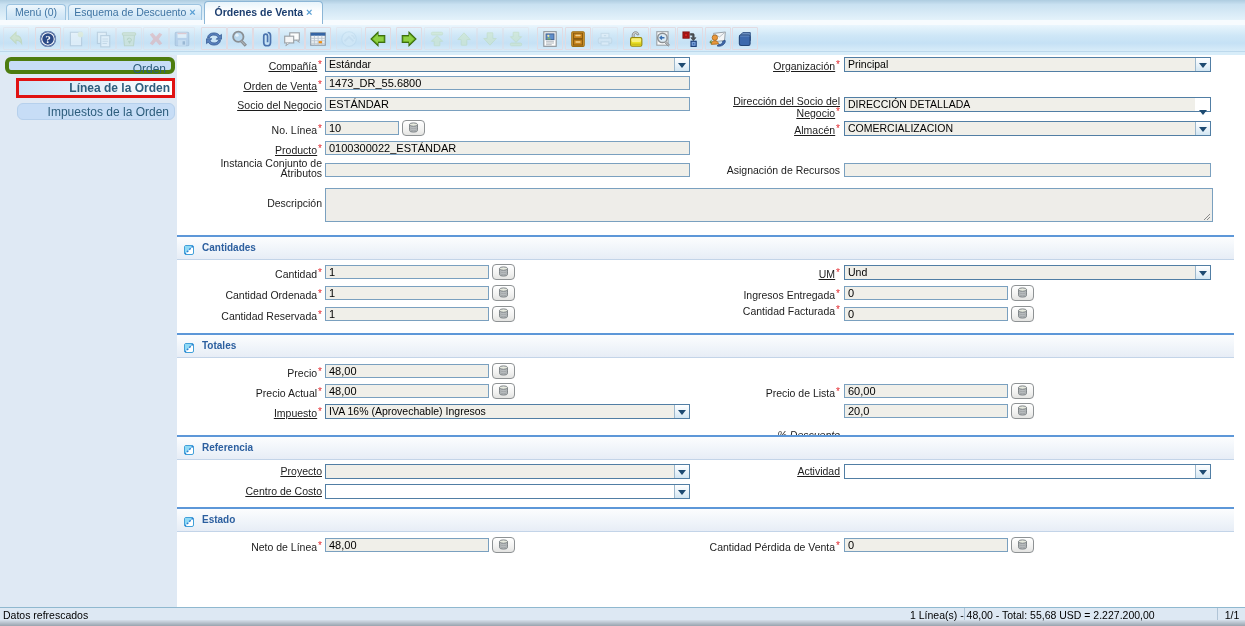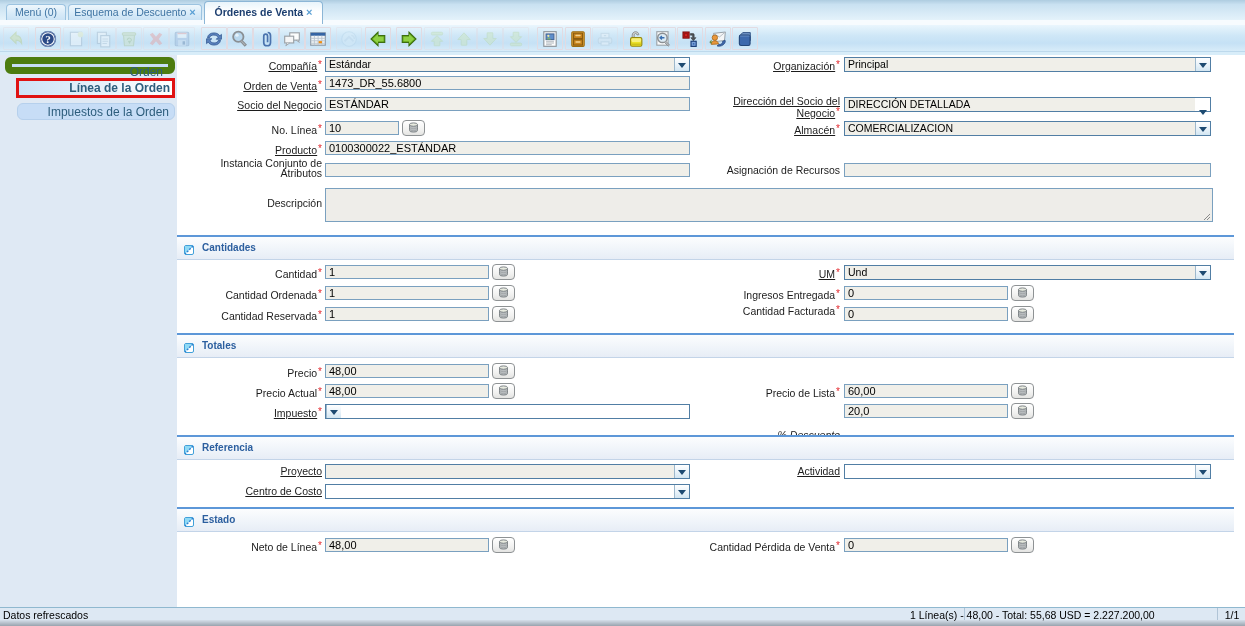--- a/index.html
+++ b/index.html
@@ -160,21 +160,21 @@
       <path d="M7.2 14.2 C9.8 14.8 12.6 14 14 11.6 C14.6 10.6 14.6 9.8 14.2 9 L12 10.2 C12.4 11.6 11 13.2 8.6 12.8 Z" fill="#3e69ad" stroke="#27477c" stroke-width="0.7"></path>
     </svg></div>
 <div class="tbtn" style="left:732px;top:27px"><svg width="18" height="18" viewBox="0 0 16 16">
       <path d="M3.5 4.8 L6 2.3 L12.7 2.3 L12.7 9.2 L10.4 12 Z" fill="#6f94c6" stroke="#2a4d80" stroke-width="0.8"></path>
       <rect x="3" y="4.5" width="9.5" height="9.3" rx="1.5" fill="#3c69ad" stroke="#24477a" stroke-width="1"></rect>
       <path d="M3.6 5.4 L12 5.4" stroke="#5e87bf" stroke-width="1"></path>
     </svg></div>
 <div class="abs" style="left:0;top:52px;width:1245px;height:3px;background:#d8edf9"></div>
 <div class="abs" style="left:0;top:55px;width:177px;height:552px;background:#dfe9f4"></div>
 <div class="abs" style="left:177px;top:55px;width:1068px;height:552px;background:#ffffff"></div>
-<div class="abs" style="left:5px;top:57px;width:170px;height:17px;background:#c7ddf6;border:7px solid #4d7c0f;border-radius:6px;font-size:12px;line-height:16px;color:#2d5d7c;text-align:right;padding-right:5px">Orden</div>
+<div class="abs" style="left:5px;top:57px;width:170px;height:17px;background:#c7ddf6;border:4px solid #4d7c0f;border-radius:6px;font-size:12px;line-height:16px;color:#2d5d7c;text-align:right;padding-right:5px">Orden</div>
 <div class="abs" style="left:16px;top:78px;width:159px;height:20px;border:3px solid #e01212;background:linear-gradient(90deg,#cde2f6,#e8f1fa 55%,#ffffff);font-size:12px;line-height:14px;font-weight:bold;color:#2d5d7c;text-align:right;padding-right:2px">Línea de la Orden</div>
 <div class="abs" style="left:17px;top:103px;width:158px;height:17px;background:#c7ddf6;border:1px solid #b6d0ec;border-radius:6px;font-size:12px;line-height:16px;color:#2d5d7c;text-align:right;padding-right:5px">Impuestos de la Orden</div>
 <div class="lbl" style="left:62px;top:59px;width:260px;text-decoration:underline;"><span style="text-decoration:underline;">Compañía</span><span class="st">*</span></div>
 <div class="cmb" style="left:325px;top:57px;width:365px;">
     <div class="cmbv" style="background:#f0efe9">Estándar</div>
     <div class="cmba">
       <div class="tri"></div>
     </div>
   </div>
 <div class="lbl" style="left:580px;top:59px;width:260px;text-decoration:underline;"><span style="text-decoration:underline;">Organización</span><span class="st">*</span></div>
@@ -314,20 +314,21 @@
 <div class="fld" style="left:844px;top:384px;width:164px;height:14px;background:#f0efe9">60,00</div>
 <div class="cbt" style="left:1011px;top:383px;">
 <svg width="11" height="11" viewBox="0 0 11 11">
 <path d="M1.5 2.5 v6 a4 1.6 0 0 0 8 0 v-6" fill="#b9bdbf" stroke="#7e8487" stroke-width="1"></path>
 <ellipse cx="5.5" cy="2.6" rx="4" ry="1.7" fill="#e7eadf" stroke="#7e8487" stroke-width="1"></ellipse>
 <path d="M1.5 5 a4 1.6 0 0 0 8 0 M1.5 7 a4 1.6 0 0 0 8 0" fill="none" stroke="#999da0" stroke-width="0.7"></path>
 </svg>
   </div>
 <div class="lbl" style="left:62px;top:406px;width:260px;text-decoration:underline;"><span style="text-decoration:underline;">Impuesto</span><span class="st">*</span></div>
 <div class="cmb" style="left:325px;top:404px;width:365px;">
+    <div class="cmbv" style="background:#f0efe9">IVA 16% (Aprovechable) Ingresos</div>
     <div class="cmba">
       <div class="tri"></div>
     </div>
   </div>
 <div class="lbl" style="left:580px;top:430px;width:260px;font-style:italic;"><span style="">% Descuento</span></div>
 <div class="fld" style="left:844px;top:404px;width:164px;height:14px;background:#f0efe9">20,0</div>
 <div class="cbt" style="left:1011px;top:403px;">
 <svg width="11" height="11" viewBox="0 0 11 11">
 <path d="M1.5 2.5 v6 a4 1.6 0 0 0 8 0 v-6" fill="#b9bdbf" stroke="#7e8487" stroke-width="1"></path>
 <ellipse cx="5.5" cy="2.6" rx="4" ry="1.7" fill="#e7eadf" stroke="#7e8487" stroke-width="1"></ellipse>

